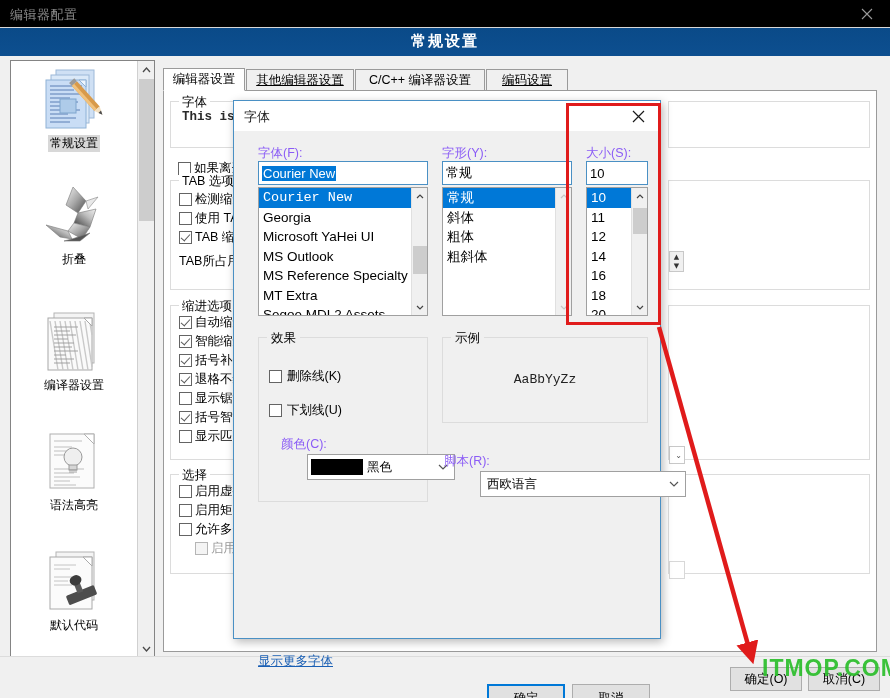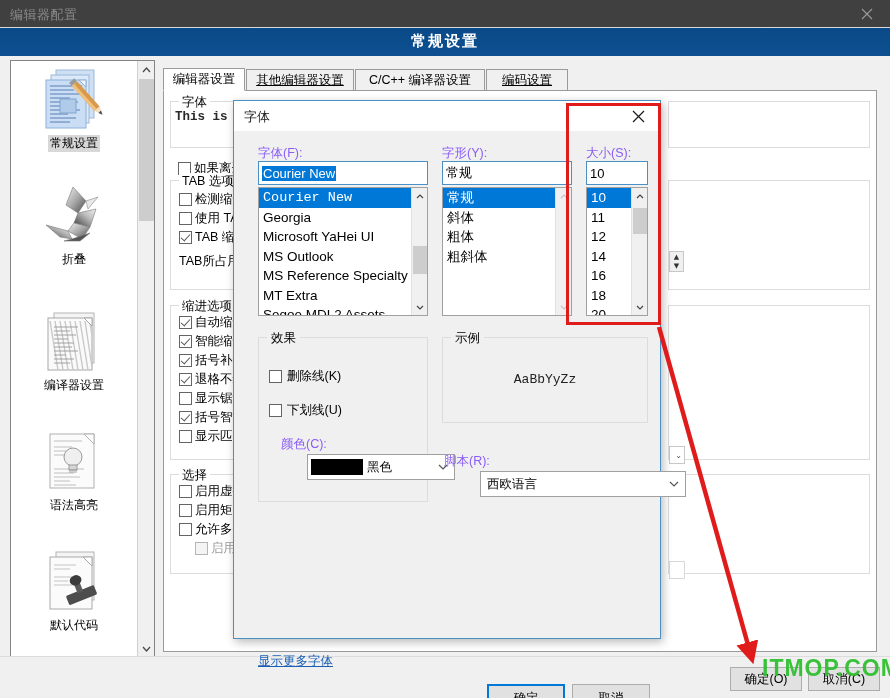--- a/index.html
+++ b/index.html
@@ -8,21 +8,21 @@
     width: 890px; height: 698px;
     overflow: hidden;
     font-family: "Liberation Sans", "DejaVu Sans", sans-serif;
     background: #ffffff;
   }
   #root { position: relative; width: 890px; height: 698px; background: #ffffff; }
 
   
   .win-titlebar {
     position: absolute; left: 0; top: 0; width: 890px; height: 28px;
-    background: #404040; border-bottom: 1px solid #d8d8d8;
+    background: #000000; border-bottom: 1px solid #d8d8d8;
   }
   .win-title {
     position: absolute; left: 10px; top: 6px;
     font-size: 13px; color: #8a8a8a; letter-spacing: .5px;
   }
   .win-close {
     position: absolute; right: 0px; top: 0px; width: 46px; height: 28px;
     display: flex; align-items: center; justify-content: center;
     color: #9a9a9a; font-size: 15px; font-family: "DejaVu Sans", sans-serif;
   }
@@ -382,21 +382,21 @@
         </div>
       <div class="tab" style="left:323px; width:82px;text-decoration:underline;">
           <span>编码设置</span>
         </div>
     </div>
 
     <div class="tabpage">
 
       <div class="grp" style="left:6px; top:10px; width:490px; height:47px;">
         <span class="grp-title">字体</span>
-        <span class="mono-samp" style="left:4px; top:8px;">This is</span>
+        <span class="mono-samp" style="left:11px; top:8px;">This is</span>
       </div>
       <div class="cb-row" style="left:14px; top:69px;">
         <span class="cbox"></span>
         <span>如果离开</span>
       </div>
 
       <div class="grp" style="left:6px; top:89px; width:490px; height:110px;">
         <span class="grp-title">TAB 选项</span>
         <div class="cb-row" style="top:10px;">
           <span class="cbox"></span>

